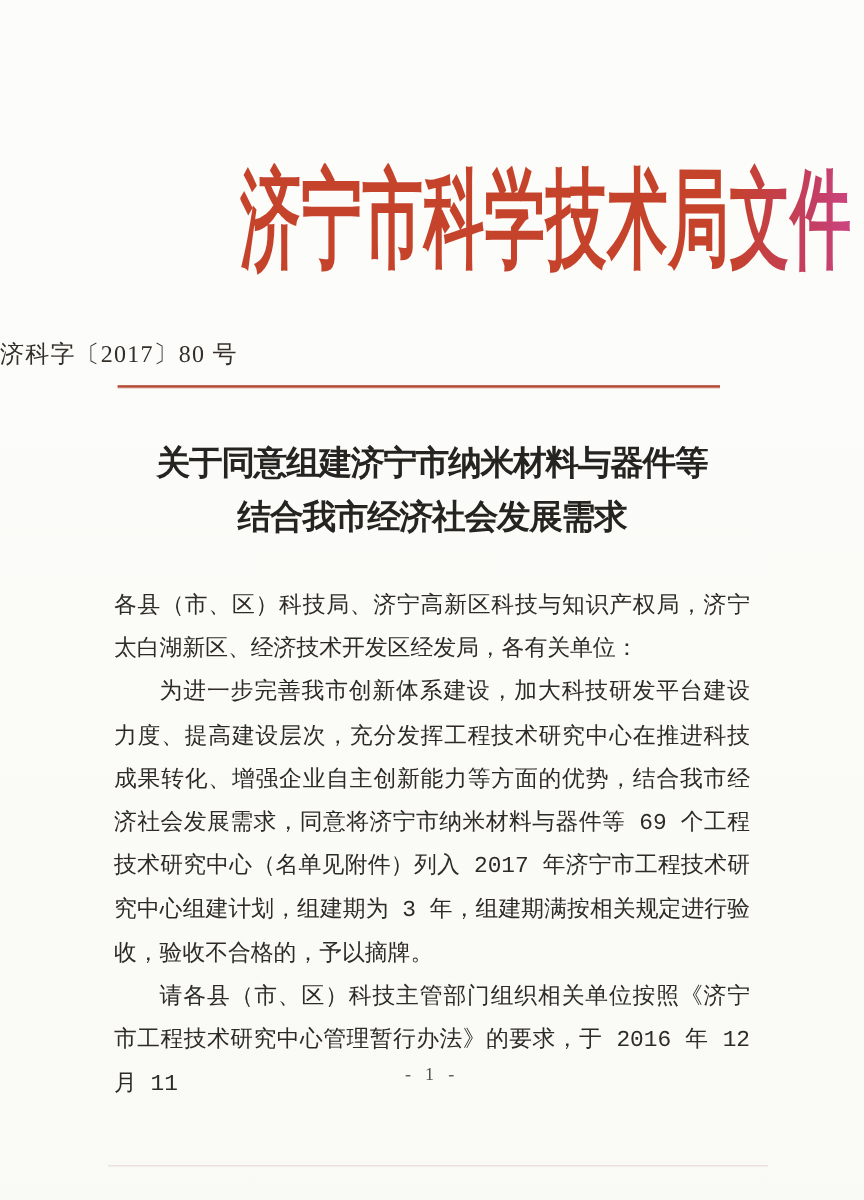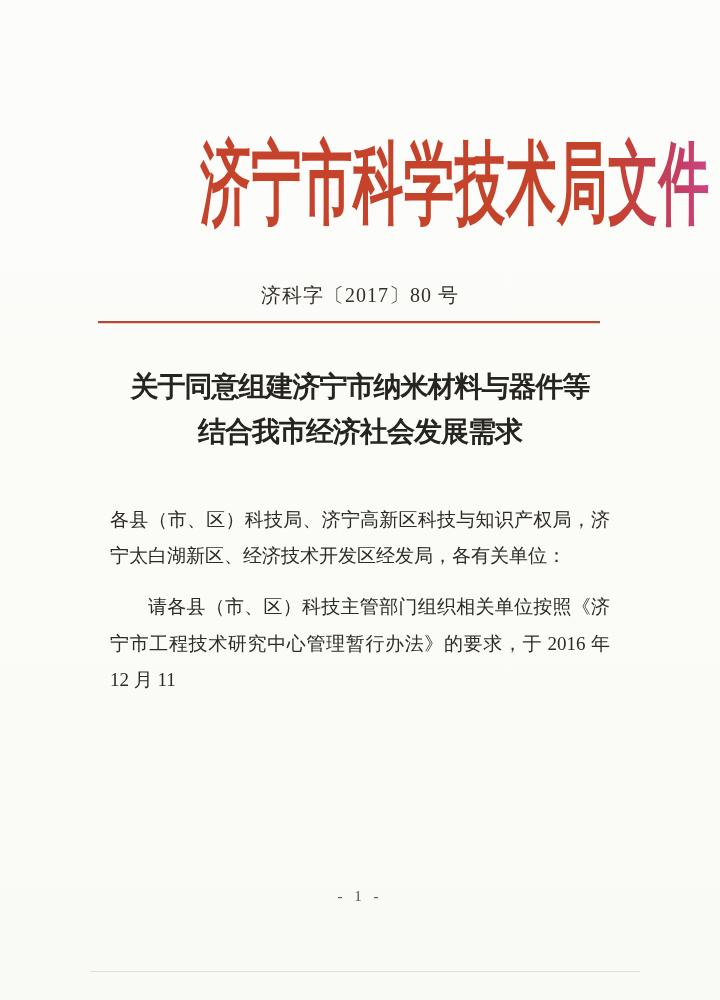--- a/index.html
+++ b/index.html
@@ -38,21 +38,21 @@
   @supports ((-webkit-background-clip:text)){
     .org-header .stretch{
       background:linear-gradient(90deg,var(--header-red) 0%,var(--header-red) 80%,#c43e63 94%,#cc4583 100%);
       -webkit-background-clip:text;
       background-clip:text;
       color:transparent;
     }
   }
   .doc-number{
     position:absolute;top:282px;left:0;width:100%;
-    text-align:center;
+    text-align:left;
     font-size:20px;
     letter-spacing:1px;
     color:#343029;
   }
   .red-rule{
     position:absolute;top:321px;left:98px;
     width:502px;height:2px;
     background:var(--rule-red);
     box-shadow:0 1px 0 rgba(180,74,54,0.25);
   }
@@ -65,21 +65,21 @@
     color:#262420;
   }
   .body-block{
     position:absolute;top:487px;left:95px;
     width:530px;
     font-size:19px;line-height:36.2px;
     text-align:justify;
     text-justify:inter-ideograph;
     color:var(--ink);
   }
-  .body-block p{margin:15px;}
+  .body-block p{margin:0;font-family:Liberation Mono, monospace;}
   .body-block p.indent{text-indent:2em;}
   .page-number{
     position:absolute;top:888px;left:0;width:100%;
     text-align:center;
     font-size:15px;
     letter-spacing:4px;
     color:#55514b;
   }
   .scan-artifact-line{
     position:absolute;top:971px;left:90px;width:550px;height:1px;
@@ -99,20 +99,21 @@
 
   <div class="red-rule"></div>
 
   <div class="doc-title">
     <div>关于同意组建济宁市纳米材料与器件等</div>
     <div>结合我市经济社会发展需求</div>
   </div>
 
   <div class="body-block">
       <p>各县（市、区）科技局、济宁高新区科技与知识产权局，济宁太白湖新区、经济技术开发区经发局，各有关单位：</p>
+      <p class="indent">为进一步完善我市创新体系建设，加大科技研发平台建设力度、提高建设层次，充分发挥工程技术研究中心在推进科技成果转化、增强企业自主创新能力等方面的优势，结合我市经济社会发展需求，同意将济宁市纳米材料与器件等 69 个工程技术研究中心（名单见附件）列入 2017 年济宁市工程技术研究中心组建计划，组建期为 3 年，组建期满按相关规定进行验收，验收不合格的，予以摘牌。</p>
       <p class="indent">请各县（市、区）科技主管部门组织相关单位按照《济宁市工程技术研究中心管理暂行办法》的要求，于 2016 年 12 月 11</p>
     </div>
 
   <div class="page-number">- 1 -</div>
 
   <div class="scan-artifact-line"></div>
 
 </div>
 
 </body></html>

